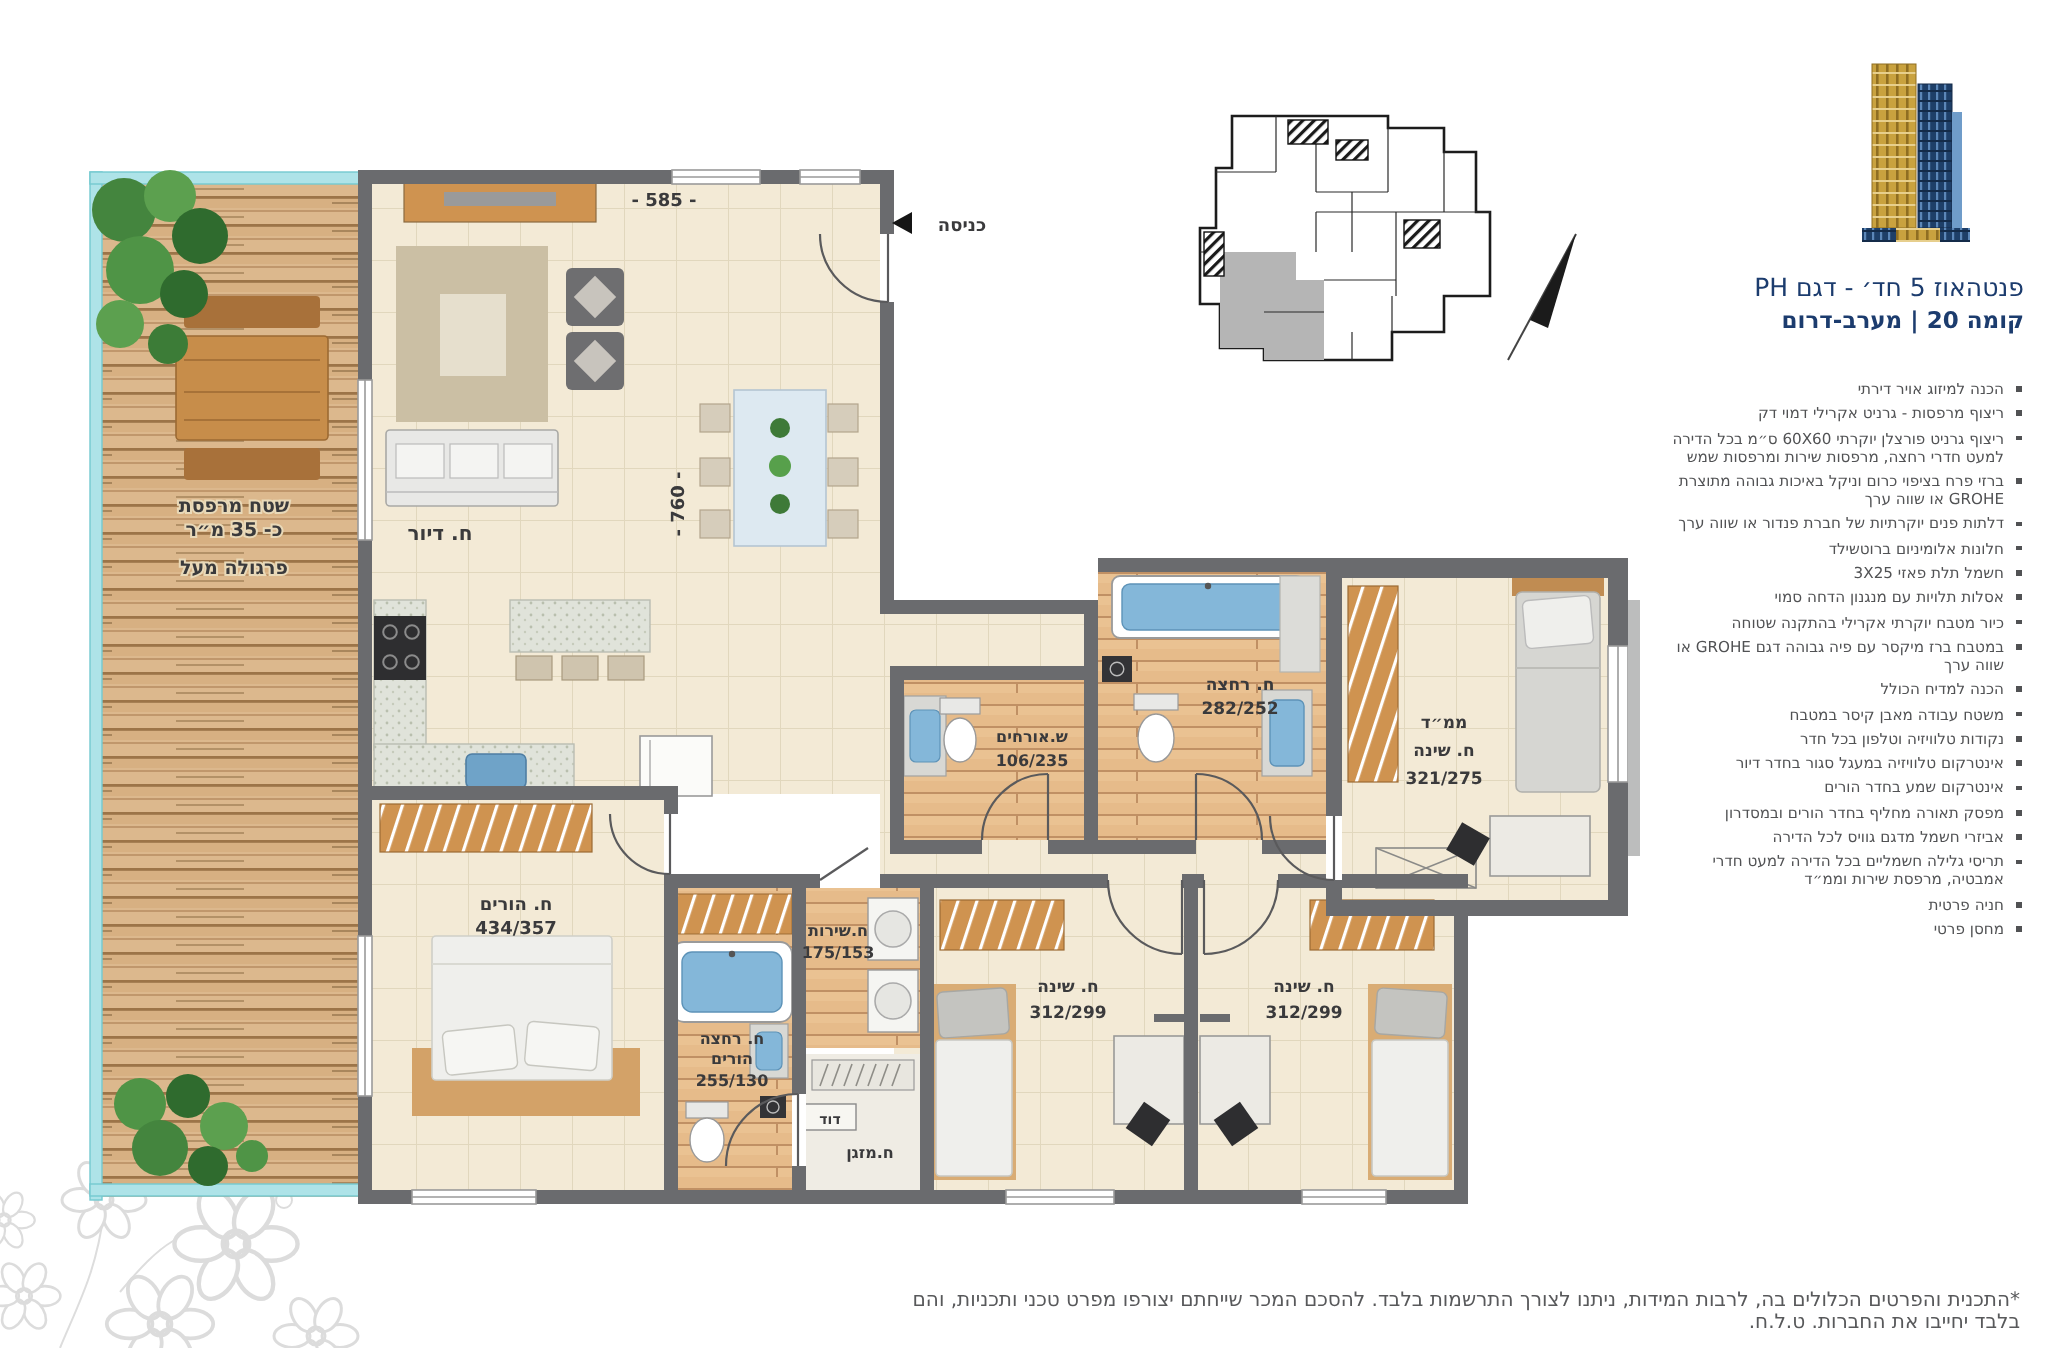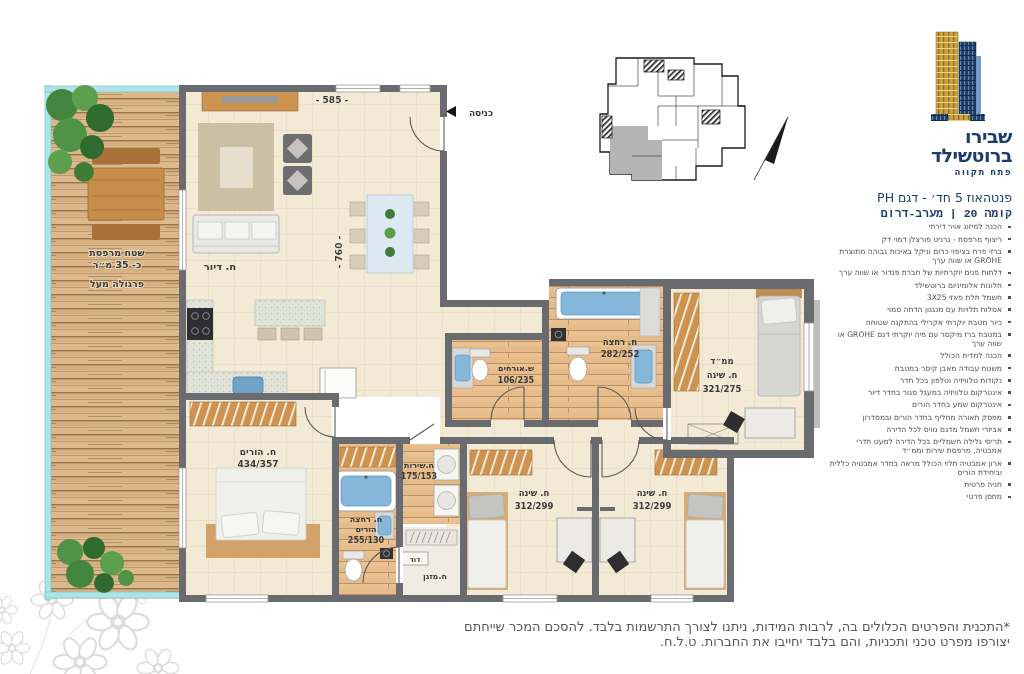--- a/index.html
+++ b/index.html
@@ -9,28 +9,28 @@
 
   
   .right-col{position:absolute;top:30px;right:12px;width:184px;direction:rtl;text-align:right;}
   .logo-wrap{width:100%;text-align:left;padding-left:20px;box-sizing:border-box;}
   .logo-wrap svg{display:block;margin-left:auto;margin-right:22px;}
   .brand{color:#1c3c6e;font-weight:bold;line-height:1.02;margin-top:5px;}
   .brand .l1{font-size:19px;letter-spacing:-.5px;}
   .brand .l2{font-size:19px;letter-spacing:-.5px;}
   .brand .city{font-size:8.5px;font-weight:600;letter-spacing:1.5px;margin-top:2px;color:#1c3c6e;}
   .title{color:#1c3c6e;font-size:12.5px;font-weight:normal;margin:14px 0 0 0;}
-  .subtitle{color:#1c3c6e;font-size:11.5px;font-weight:bold;margin:2px 0 0 0;font-family:Liberation Mono, monospace;}
-  ul.specs{list-style:none;margin:2px 0 0 0;padding:0;}
+  .subtitle{color:#1c3c6e;font-size:11.5px;font-weight:bold;margin:2px 0 0 0;}
+  ul.specs{list-style:none;margin:23px 0 0 0;padding:0;}
   ul.specs li{position:relative;padding-right:10px;margin-bottom:3.2px;
               font-size:7.6px;line-height:1.2;color:#515254;}
   ul.specs li::before{content:"";position:absolute;right:1px;top:3.2px;width:2.6px;height:2.6px;
               background:#515254;}
-  .footnote{position:absolute;bottom:25px;right:14px;width:560px;direction:rtl;text-align:right;
-            font-size:13px;color:#58595b;}
+  .footnote{position:absolute;bottom:7px;right:14px;width:560px;direction:rtl;text-align:right;
+            font-size:10px;color:#58595b;}
 </style>
 </head>
 <body>
 
 <div class="page">
 
   <svg width="828" height="674" viewBox="0 0 828 674" style="position:absolute;left:0;top:0;">
     <defs>
       <pattern id="deck" width="140" height="14" patternUnits="userSpaceOnUse">
         <rect width="140" height="14" fill="#dcb88d"></rect>
@@ -442,45 +442,40 @@
             <rect width="4" height="1" fill="#142b49"></rect>
           </pattern>
         </defs>
         <rect x="8" y="2" width="22" height="82" fill="url(#gw)" stroke="#8f6e22" stroke-width=".5"></rect>
         <rect x="31" y="12" width="17" height="72" fill="url(#bw)" stroke="#142b49" stroke-width=".5"></rect>
         <rect x="48" y="26" width="5" height="58" fill="#6f9cc9"></rect>
         <rect x="3" y="84" width="54" height="7" fill="url(#bw)"></rect>
         <rect x="20" y="84" width="22" height="7" fill="url(#gw)"></rect>
       </svg>
     </div>
-    <div class="brand">
-      <div class="l1">שבירו</div>
-      <div class="l2">ברוטשילד</div>
-      <div class="city">פתח תקווה</div>
-    </div>
     <div class="title">פנטהאוז 5 חד׳ - דגם PH</div>
     <div class="subtitle">קומה 20 | מערב-דרום</div>
     <ul class="specs" id="spec-list">
         <li>הכנה למיזוג אויר דירתי</li>
-        <li>ריצוף מרפסת - גרניט פורצלן דמוי דק</li>
+        <li>ריצוף מרפסות - גרניט אקרילי דמוי דק</li>
+        <li>ריצוף גרניט פורצלן יוקרתי 60X60 ס״מ בכל הדירה למעט חדרי רחצה, מרפסות שירות ומרפסות שמש</li>
         <li>ברזי פרח בציפוי כרום וניקל באיכות גבוהה מתוצרת GROHE או שווה ערך</li>
         <li>דלתות פנים יוקרתיות של חברת פנדור או שווה ערך</li>
         <li>חלונות אלומיניום ברוטשילד</li>
         <li>חשמל תלת פאזי 3X25</li>
         <li>אסלות תלויות עם מנגנון הדחה סמוי</li>
         <li>כיור מטבח יוקרתי אקרילי בהתקנה שטוחה</li>
-        <li>במטבח ברז מיקסר עם פיה יוקרתי דגם GROHE או שווה ערך</li>
+        <li>במטבח ברז מיקסר עם פיה גבוהה דגם GROHE או שווה ערך</li>
         <li>הכנה למדיח הכולל</li>
         <li>משטח עבודה מאבן קיסר במטבח</li>
         <li>נקודות טלוויזיה וטלפון בכל חדר</li>
         <li>אינטרקום טלוויזיה במעגל סגור בחדר דיור</li>
         <li>אינטרקום שמע בחדר הורים</li>
         <li>מפסק תאורה מחליף בחדר הורים ובמסדרון</li>
         <li>אביזרי חשמל מדגם גוויס לכל הדירה</li>
         <li>תריסי גלילה חשמליים בכל הדירה למעט חדרי אמבטיה, מרפסת שירות וממ״ד</li>
-        <li>ארון אמבטיה תלוי הכולל מראה בחדר אמבטיה כללית וביחידת הורים</li>
         <li>חניה פרטית</li>
         <li>מחסן פרטי</li>
       </ul>
   </aside>
 
   <div class="footnote">*התכנית והפרטים הכלולים בה, לרבות המידות, ניתנו לצורך התרשמות בלבד. להסכם המכר שייחתם יצורפו מפרט טכני ותכניות, והם בלבד יחייבו את החברות. ט.ל.ח.</div>
 </div>
 
 </body></html>

